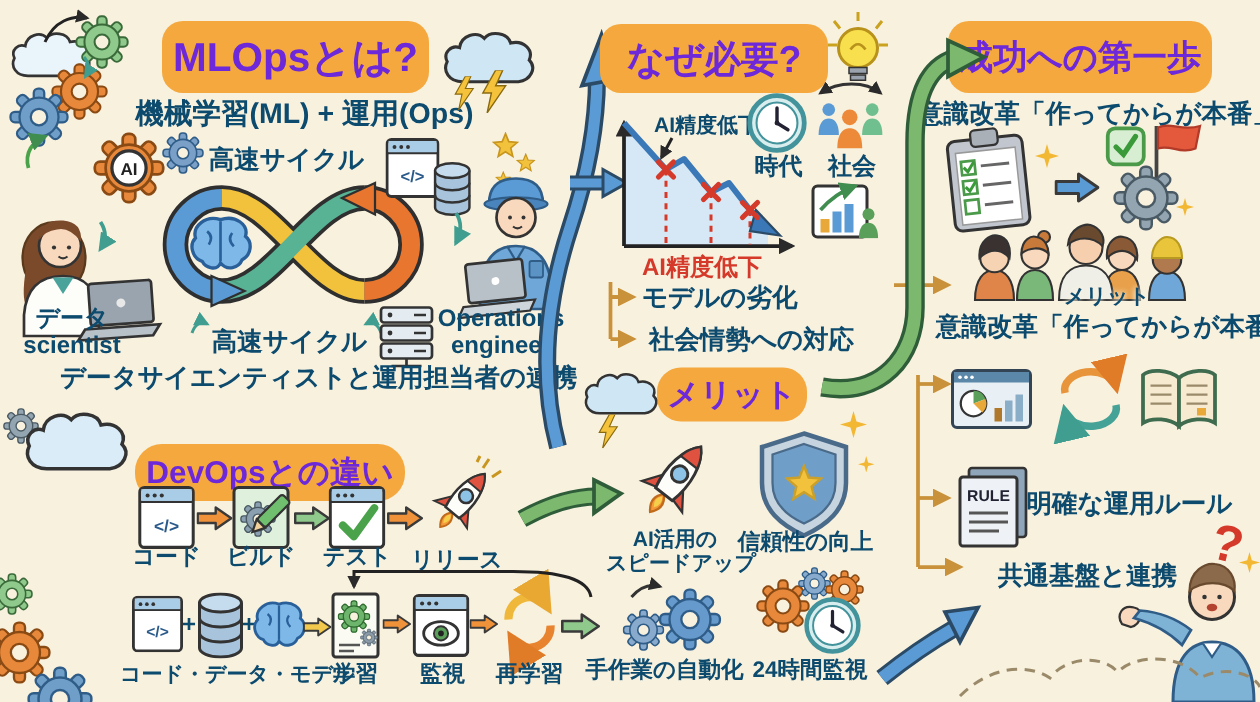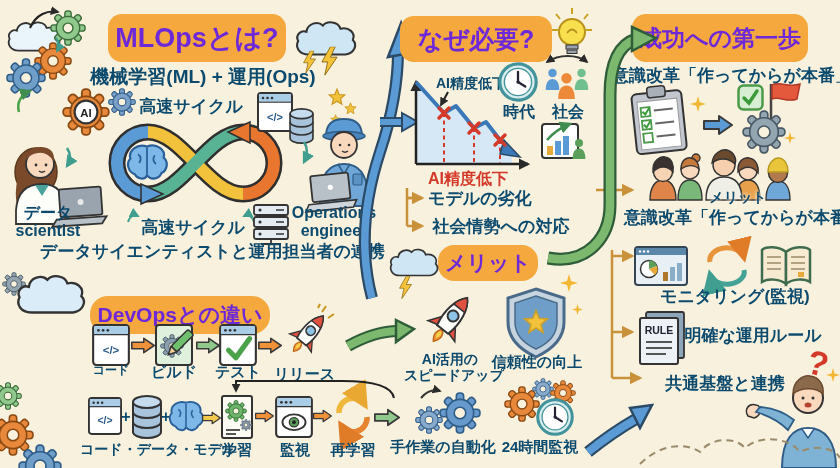--- a/index.html
+++ b/index.html
@@ -402,21 +402,20 @@
 <svg class="ab" style="left:700px;top:244px" width="54" height="42" viewBox="0 0 54 42">
   <path d="M10 18 A17 12 0 0 1 44 14" stroke="#e8943a" stroke-width="5" fill="none" marker-end="url(#mk-orange)"></path>
   <path d="M44 26 A17 12 0 0 1 10 30" stroke="#45a296" stroke-width="5" fill="none" marker-end="url(#mk-teal)"></path>
 </svg>
 <svg class="ab" style="left:758px;top:244px" width="56" height="44" viewBox="0 0 56 44">
   <path d="M28 8 C21 2 8 2 4 6 L4 38 C10 34 22 35 28 40 Z" fill="#f6ead0" stroke="#3f6b4f" stroke-width="2.5"></path>
   <path d="M28 8 C35 2 48 2 52 6 L52 38 C46 34 34 35 28 40 Z" fill="#f6ead0" stroke="#3f6b4f" stroke-width="2.5"></path>
   <path d="M9 13 H23 M9 19 H23 M9 25 H23 M33 13 H47 M33 19 H47 M33 25 H47" stroke="#9a8a6a" stroke-width="1.5"></path>
   <rect x="40" y="28" width="6" height="5" fill="#e8a83a"></rect>
 </svg>
-<div class="lbl" style="left:660px;top:287px;width:146px;font-size:17px">モニタリング(監視)</div>
 
 <svg class="ab" style="left:636px;top:310px" width="52" height="56" viewBox="0 0 52 56">
   <rect x="10" y="2" width="38" height="46" rx="2" fill="#8fa6ba" stroke="#333" stroke-width="1.8"></rect>
   <rect x="4" y="8" width="38" height="46" rx="2" fill="#eef2f6" stroke="#333" stroke-width="2"></rect>
   <text x="23" y="24" text-anchor="middle" font-size="10.5" fill="#223">RULE</text>
   <path d="M10 32 H36 M10 38 H36 M10 44 H30" stroke="#555" stroke-width="2"></path>
 </svg>
 <div class="lbl" style="left:654px;top:374px;width:142px;font-size:17px">共通基盤と連携</div>
 
 <div class="lbl" style="left:684px;top:326px;width:138px;font-size:17px">明確な運用ルール</div>
@@ -489,21 +488,21 @@
 </svg>
 <svg class="ab" style="left:258px;top:336px" width="24" height="19" viewBox="0 0 30 22">
       <use href="#barrow" fill="#f0923a"></use>
     </svg>
 <svg class="ab" style="left:282px;top:304px" width="52" height="60" viewBox="0 0 52 60">
   <g transform="translate(26,30) rotate(40) translate(-17,-26)">
         <use href="#rocket" width="34" height="52"></use>
       </g>
   <path d="M40 8 L44 2 M46 14 L52 10 M36 4 L38 0" stroke="#c8961e" stroke-width="2"></path>
 </svg>
-<div class="lbl" style="left:86px;top:364px;width:50px;font-size:12px">コード</div>
+<div class="lbl" style="left:86px;top:364px;width:50px;font-size:15px">コード</div>
 <div class="lbl" style="left:150px;top:364px;width:48px;font-size:15px">ビルド</div>
 <div class="lbl" style="left:214px;top:364px;width:48px;font-size:15px">テスト</div>
 <div class="lbl" style="left:274px;top:366px;width:58px;font-size:15px">リリース</div>
 
 <svg class="ab" style="left:344px;top:318px" width="72" height="34">
   <path d="M4 28 C22 18 40 13 54 13" stroke="#2f5d3a" stroke-width="12" fill="none"></path>
   <path d="M4 28 C22 18 40 13 54 13" stroke="#7cb96f" stroke-width="8" fill="none"></path>
   <polygon points="52,2 70,11 52,24" fill="#7cb96f" stroke="#2f5d3a" stroke-width="2.5"></polygon>
 </svg>
 

